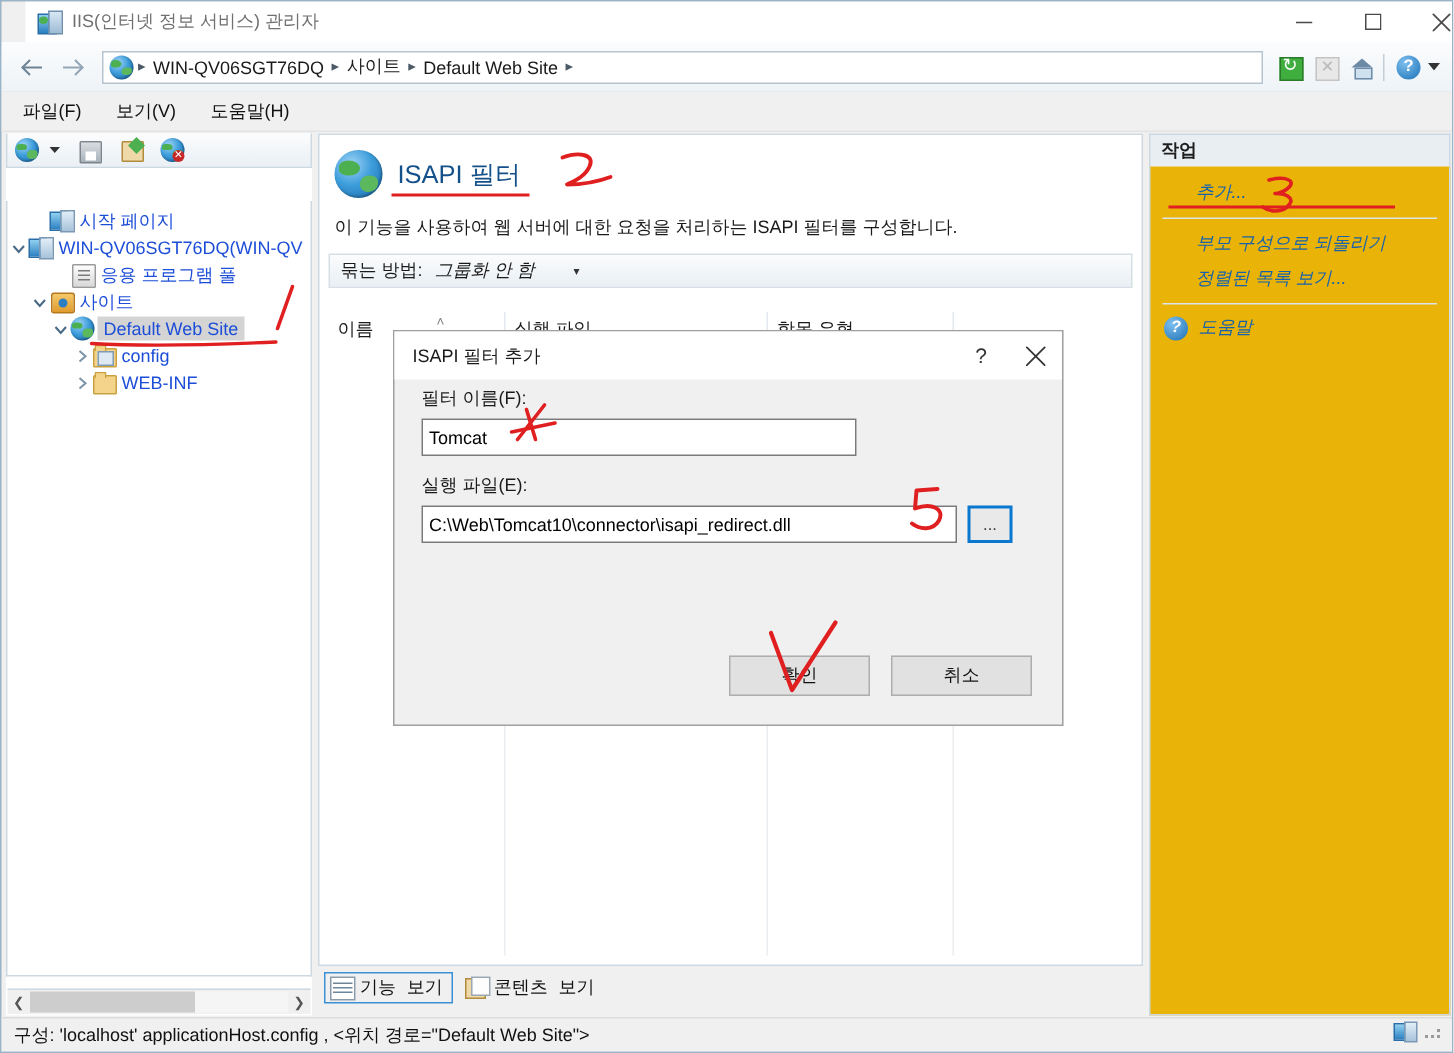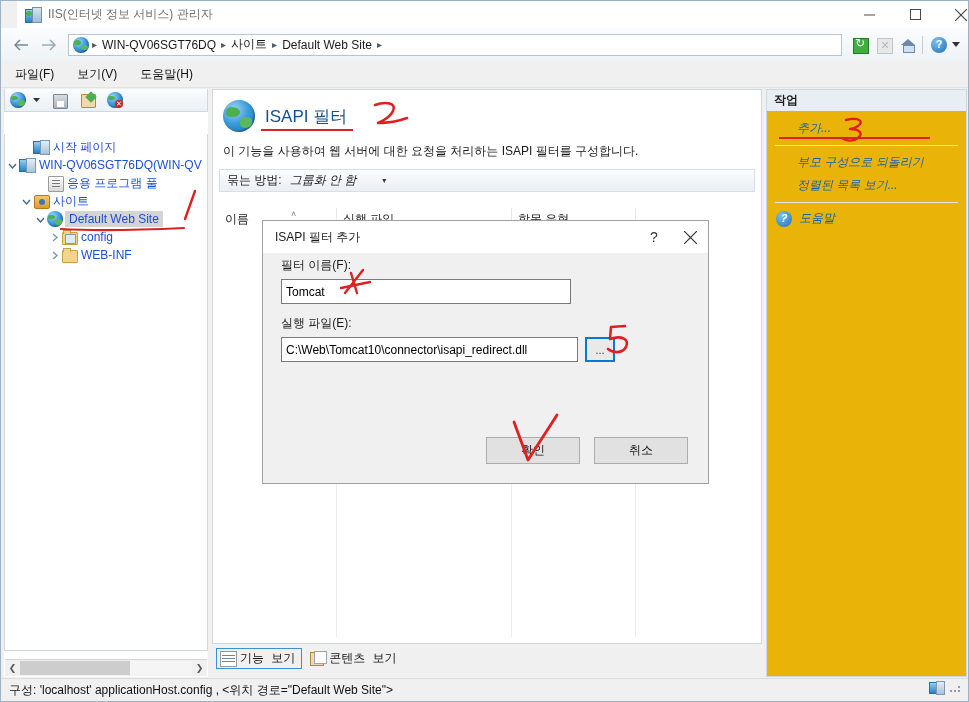--- a/index.html
+++ b/index.html
@@ -705,21 +705,21 @@
           </svg>
       </span>
     </div>
     <div class="dlg-body">
       <div class="fld-label">필터 이름(F):</div>
       <div class="fld-input" style="width:290px;">
         <span>Tomcat</span>
       </div>
       <div class="fld-label" style="margin-top:11px;">실행 파일(E):</div>
       <div class="row2">
-        <div class="fld-input" style="width:297px;">
+        <div class="fld-input" style="width:357px;">
           <span>C:\Web\Tomcat10\connector\isapi_redirect.dll</span>
         </div>
         <div class="browse-btn">...</div>
       </div>
     </div>
     <div class="dlg-actions">
       <div class="dbtn">확인</div>
       <div class="dbtn">취소</div>
     </div>
   </div>

